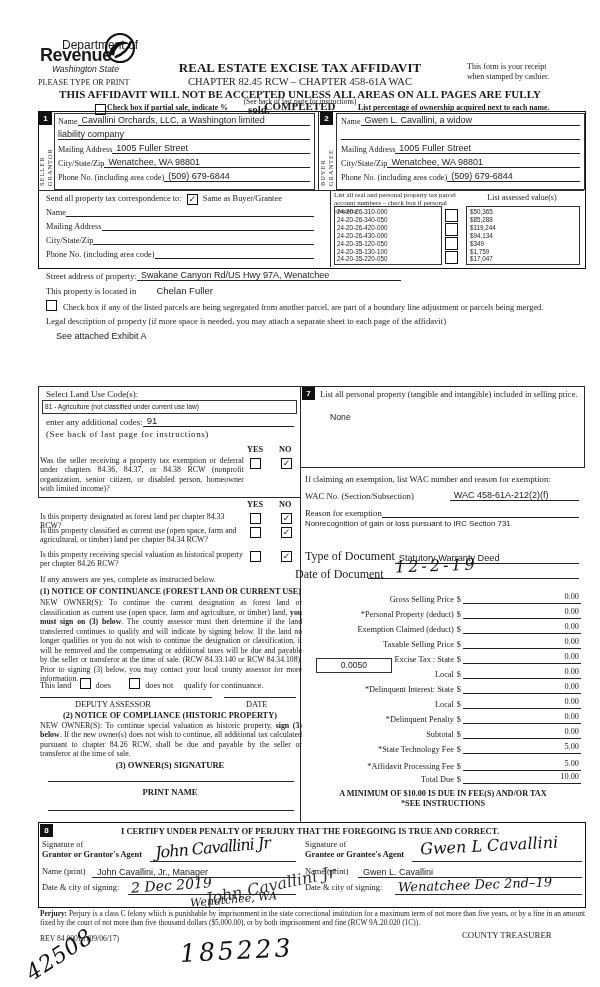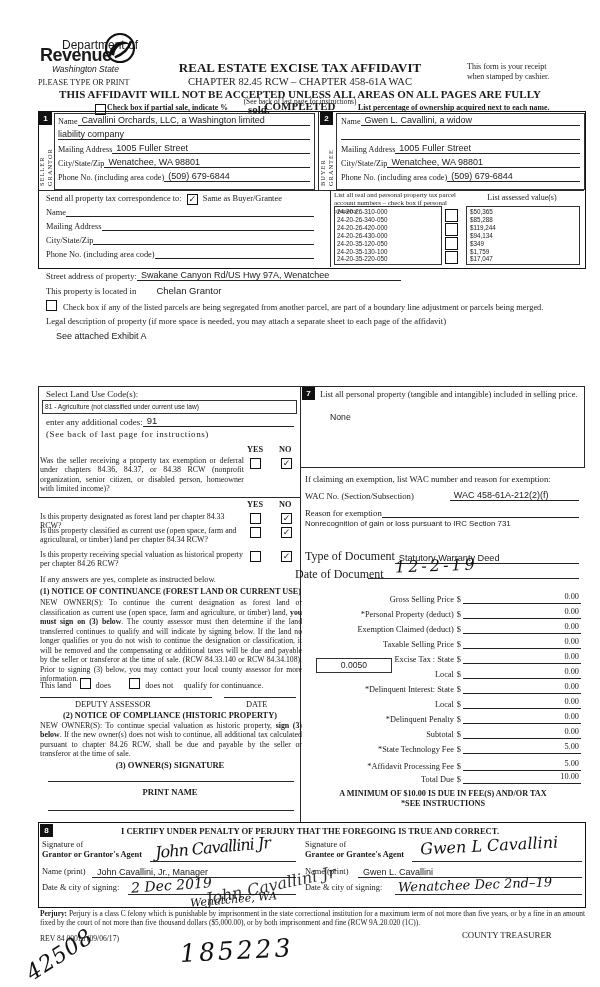--- a/index.html
+++ b/index.html
@@ -174,21 +174,21 @@
     <div>$17,047</div>
   </div>
 
   <div class="fieldrow" style="left:46px;top:270px;width:538px;">
     <span class="flab" style="font-size:8.6px;">Street address of property:</span>
     <span class="fval" style="flex:0 0 260px;">Swakane Canyon Rd/US Hwy 97A, Wenatchee</span>
     <span style="flex:1;"></span>
   </div>
   <div class="abs" style="left:46px;top:285px;font-size:8.6px;">
     <span>This property is located in</span>
-    <span class="san" style="font-size:9.5px;margin-left:18px;">Chelan Grantor</span>
+    <span class="san" style="font-size:9.5px;margin-left:18px;">Chelan Fuller</span>
   </div>
   <div class="abs" style="left:46px;top:316px;width:532px;font-size:8.6px;">Legal description of property (if more space is needed, you may attach a separate sheet to each page of the affidavit)</div>
   <div class="abs" style="left:46px;top:300px;width:532px;font-size:8.4px;">
     <span class="cb" style="margin-right:4px;"></span>
     <span>Check box if any of the listed parcels are being segregated from another parcel, are part of a boundary line adjustment or parcels being merged.</span>
   </div>
   <div class="abs san" style="left:56px;top:331px;font-size:9px;">See attached Exhibit A</div>
 
   <div class="hl" style="left:38px;top:386px;width:547px;"></div>
   <div class="vl" style="left:300px;top:386px;height:436px;"></div>

